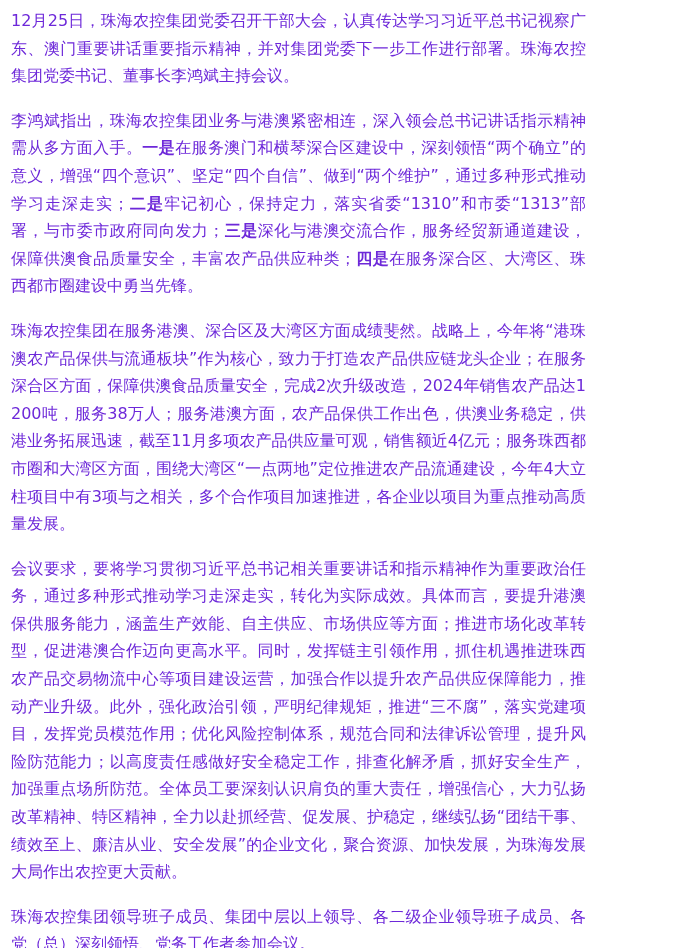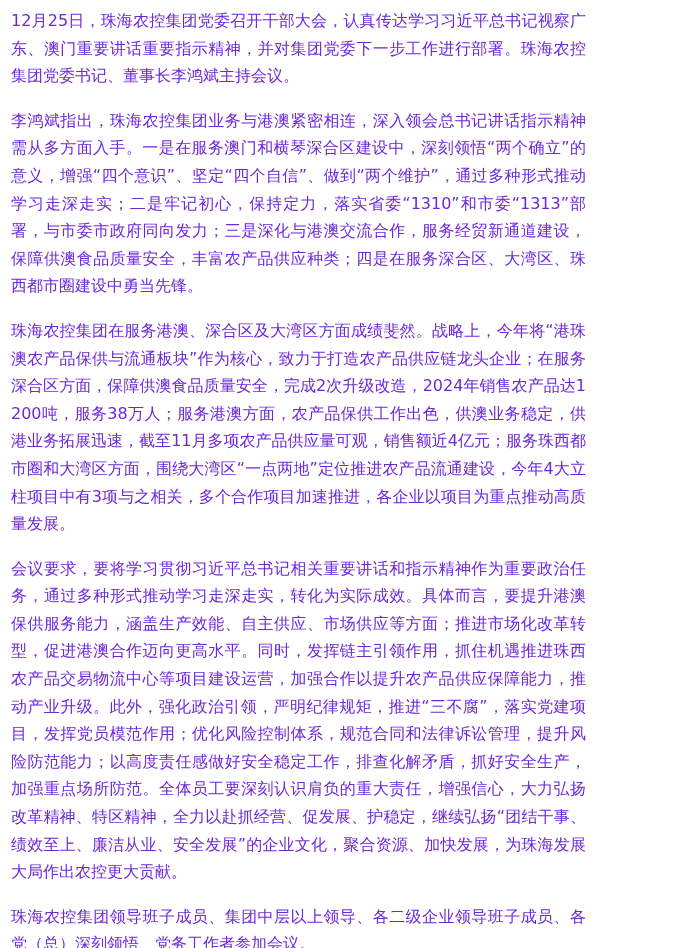--- a/index.html
+++ b/index.html
@@ -24,21 +24,21 @@
     text-justify: inter-ideograph;
   }
   .article p {
     margin: 17px 0;
     word-break: break-all;
   }
   .article p:first-child {
     margin-top: 6px;
   }
   .article b {
-    font-weight: normal;
+    font-weight: bold;
     color: inherit;
   }
 </style>
 </head>
 <body>
 
 <div class="article">
     <p><span>12月25日，珠海农控集团党委召开干部大会，认真传达学习习近平总书记视察广东、澳门重要讲话重要指示精神，并对集团党委下一步工作进行部署。珠海农控集团党委书记、董事长李鸿斌主持会议。</span></p>
     <p><span>李鸿斌指出，珠海农控集团业务与港澳紧密相连，深入领会总书记讲话指示精神需从多方面入手。</span><b>一是</b><span>在服务澳门和横琴深合区建设中，深刻领悟“两个确立”的意义，增强“四个意识”、坚定“四个自信”、做到“两个维护”，通过多种形式推动学习走深走实；</span><b>二是</b><span>牢记初心，保持定力，落实省委“1310”和市委“1313”部署，与市委市政府同向发力；</span><b>三是</b><span>深化与港澳交流合作，服务经贸新通道建设，保障供澳食品质量安全，丰富农产品供应种类；</span><b>四是</b><span>在服务深合区、大湾区、珠西都市圈建设中勇当先锋。</span></p>
     <p><span>珠海农控集团在服务港澳、深合区及大湾区方面成绩斐然。战略上，今年将“港珠澳农产品保供与流通板块”作为核心，致力于打造农产品供应链龙头企业；在服务深合区方面，保障供澳食品质量安全，完成2次升级改造，2024年销售农产品达1200吨，服务38万人；服务港澳方面，农产品保供工作出色，供澳业务稳定，供港业务拓展迅速，截至11月多项农产品供应量可观，销售额近4亿元；服务珠西都市圈和大湾区方面，围绕大湾区“一点两地”定位推进农产品流通建设，今年4大立柱项目中有3项与之相关，多个合作项目加速推进，各企业以项目为重点推动高质量发展。</span></p>

